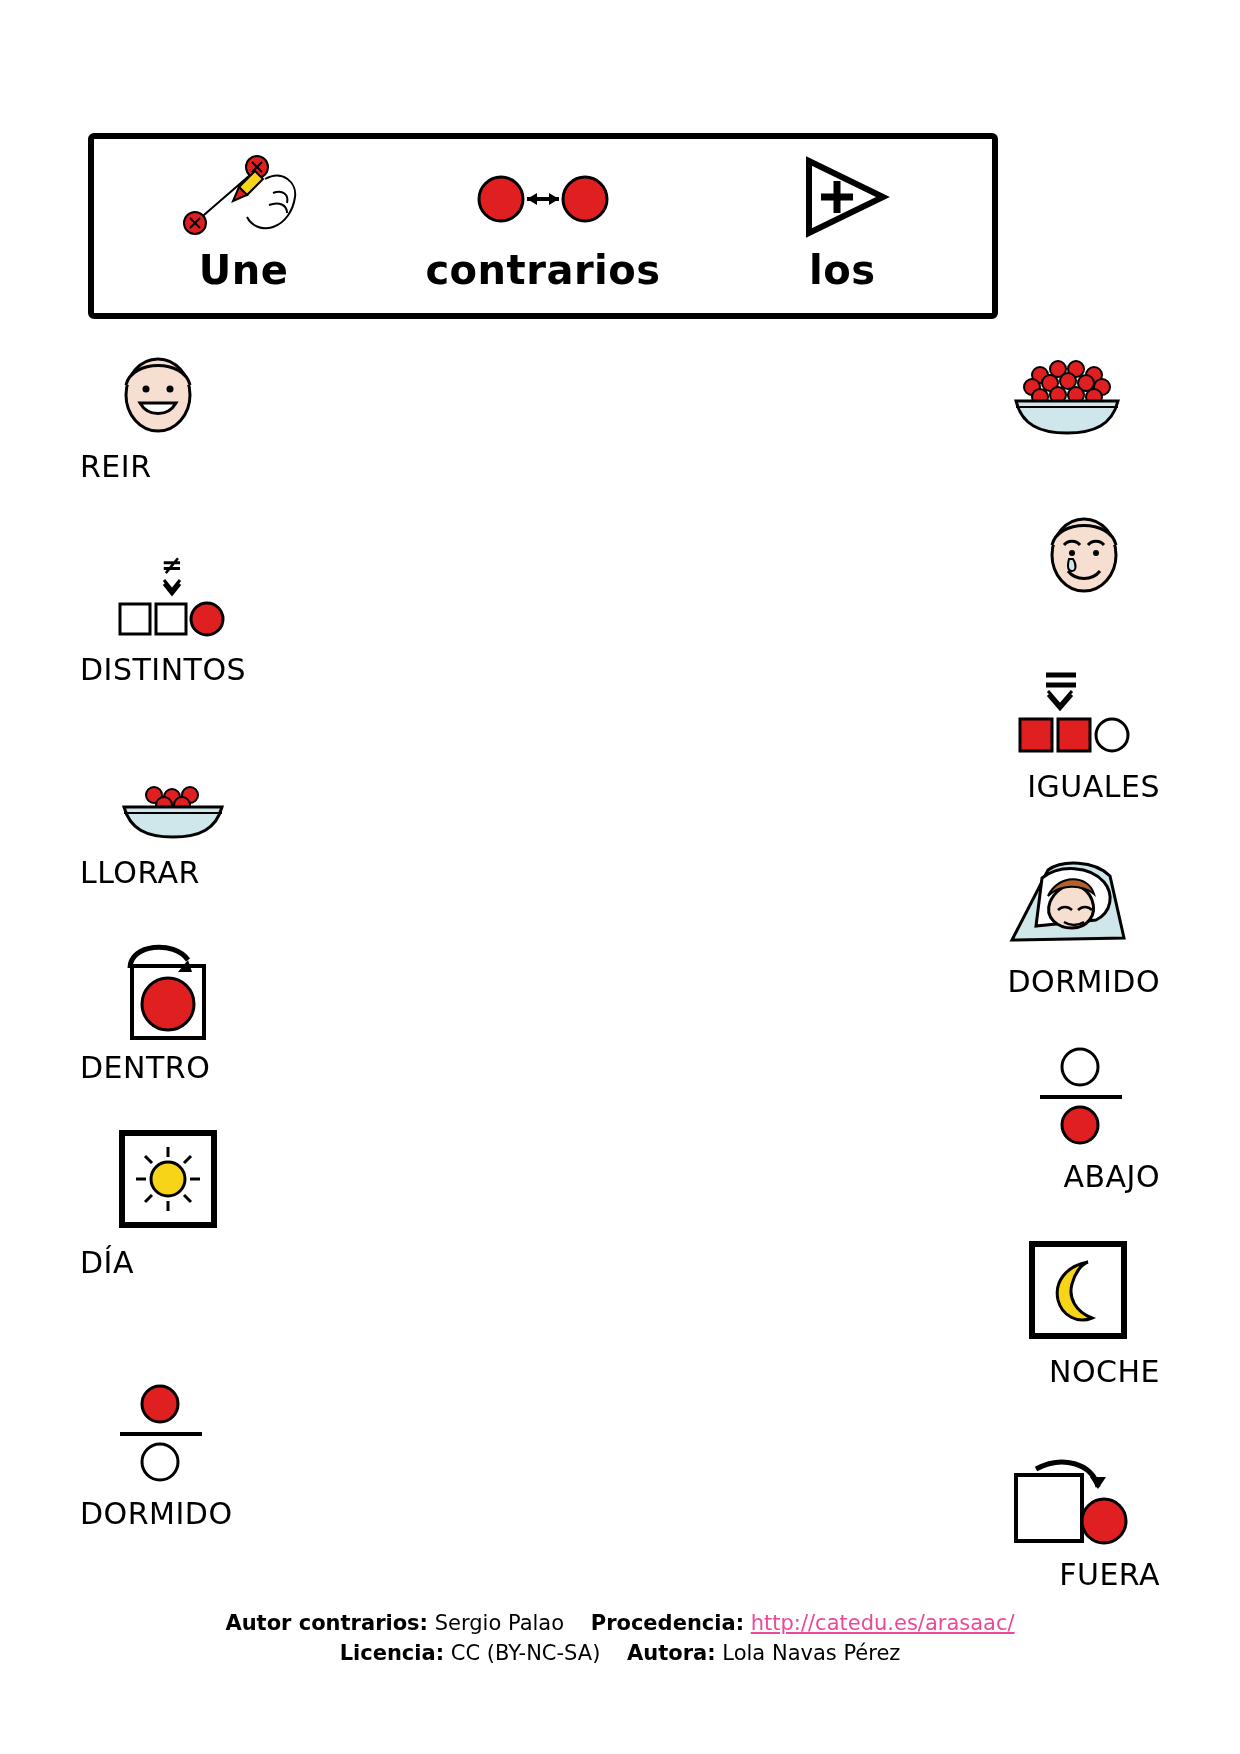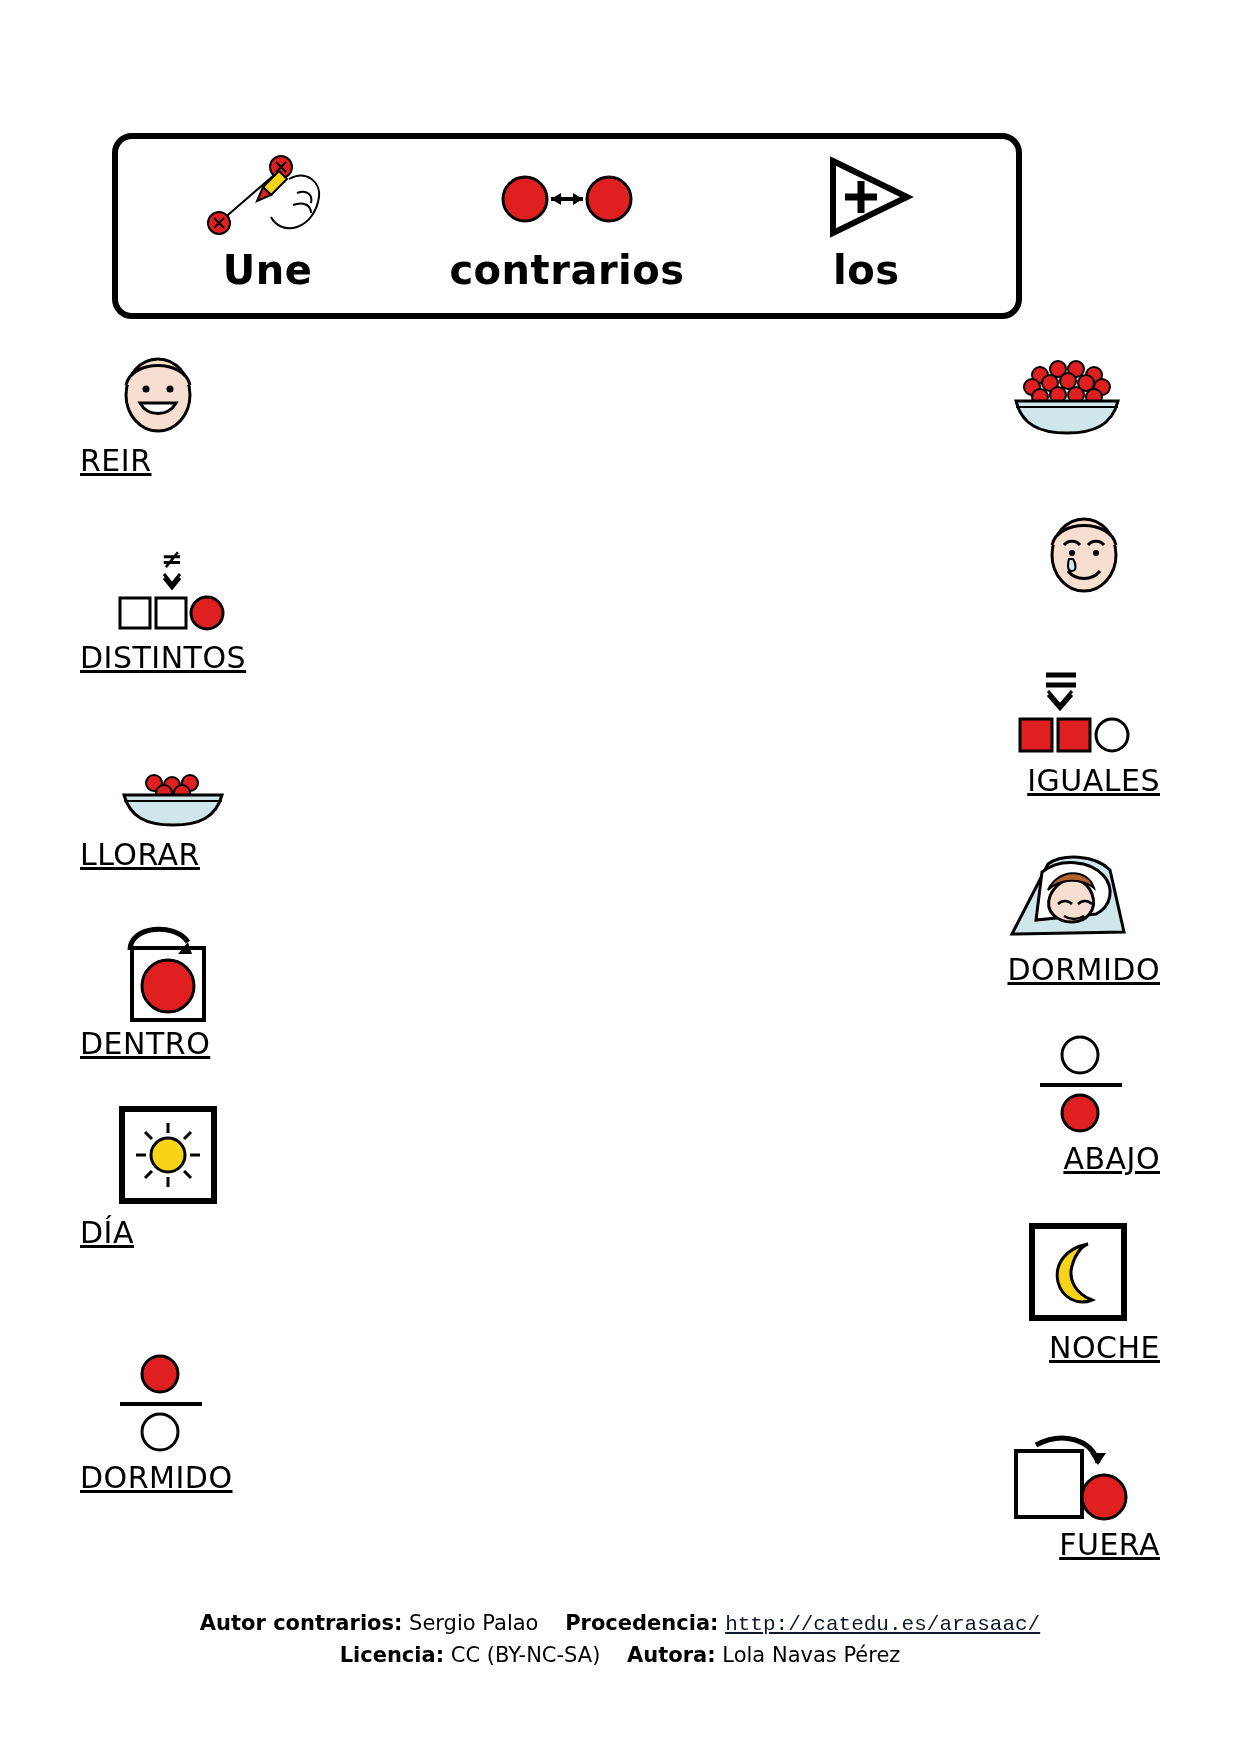--- a/index.html
+++ b/index.html
@@ -17,24 +17,23 @@
   }
 
   
   .title-banner {
     position: absolute;
     left: 88px;
     top: 133px;
     width: 910px;
     height: 186px;
     border: 6px solid #000;
-    border-radius: 20px;
+    border-radius: 6px;
     background: #fff;
     box-sizing: border-box;
-    margin-left: 24px;
   }
   .title-cells {
     display: flex;
     width: 100%;
     height: 100%;
     align-items: stretch;
   }
   .title-cell {
     flex: 1 1 33.33%;
     display: flex;
@@ -73,44 +72,42 @@
     height: 96px;
     display: flex;
     align-items: flex-end;
   }
   .col-left .item-pic  { justify-content: flex-start; padding-left: 30px; }
   .col-right .item-pic { justify-content: flex-end;   padding-right: 28px; }
 
   .item-label {
     font-size: 30px;
     letter-spacing: 0.5px;
-    margin-top: 2px;
+    margin-top: 8px;
     white-space: nowrap;
-    text-decoration: underline;
   }
 
   
   .sp-a { height: 56px; }
   .sp-b { height: 48px; }
 
   
   .footer {
     position: absolute;
     left: 0;
     right: 0;
     top: 1608px;
     text-align: center;
     font-size: 21px;
     line-height: 30px;
   }
   .footer b { font-weight: bold; }
   .footer .lnk {
-    color: #0f172a;
+    color: #ec4899;
     text-decoration: underline;
-    font-family: Liberation Mono, monospace;
   }
 
   
   svg { display: block; }
 </style>
 </head>
 <body>
 
 <div class="title-banner">
   <div class="title-cells">

